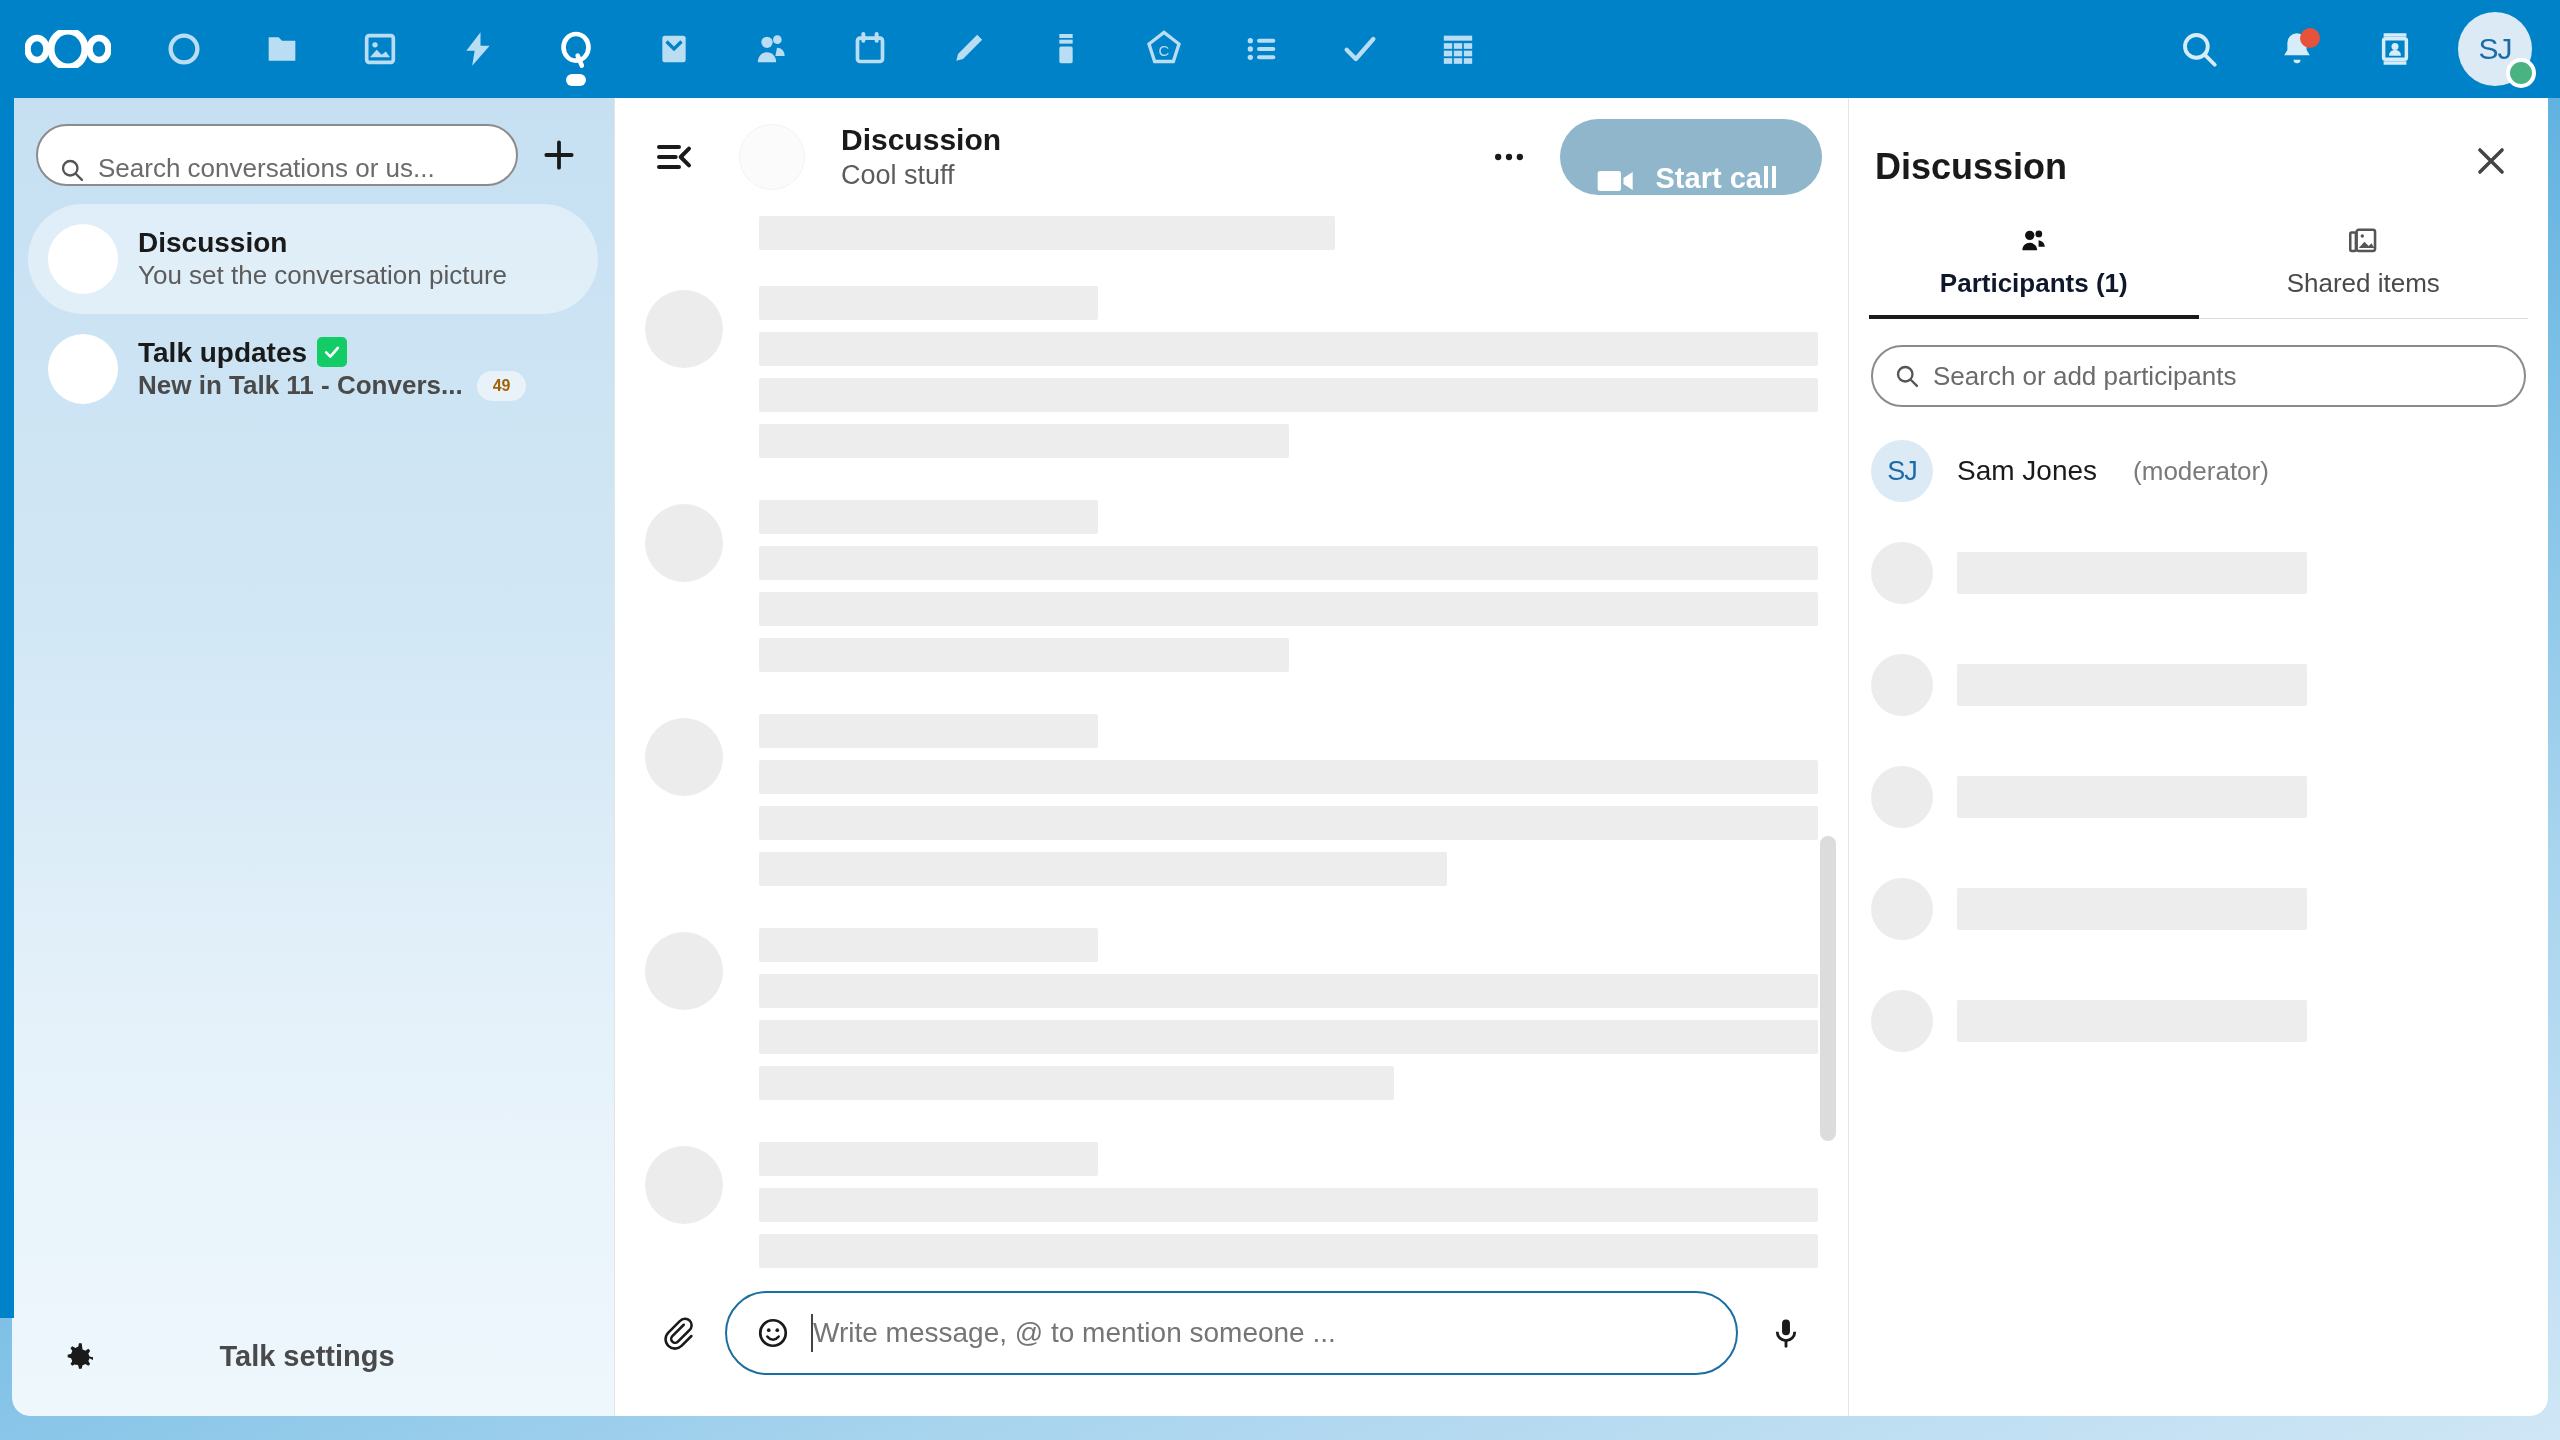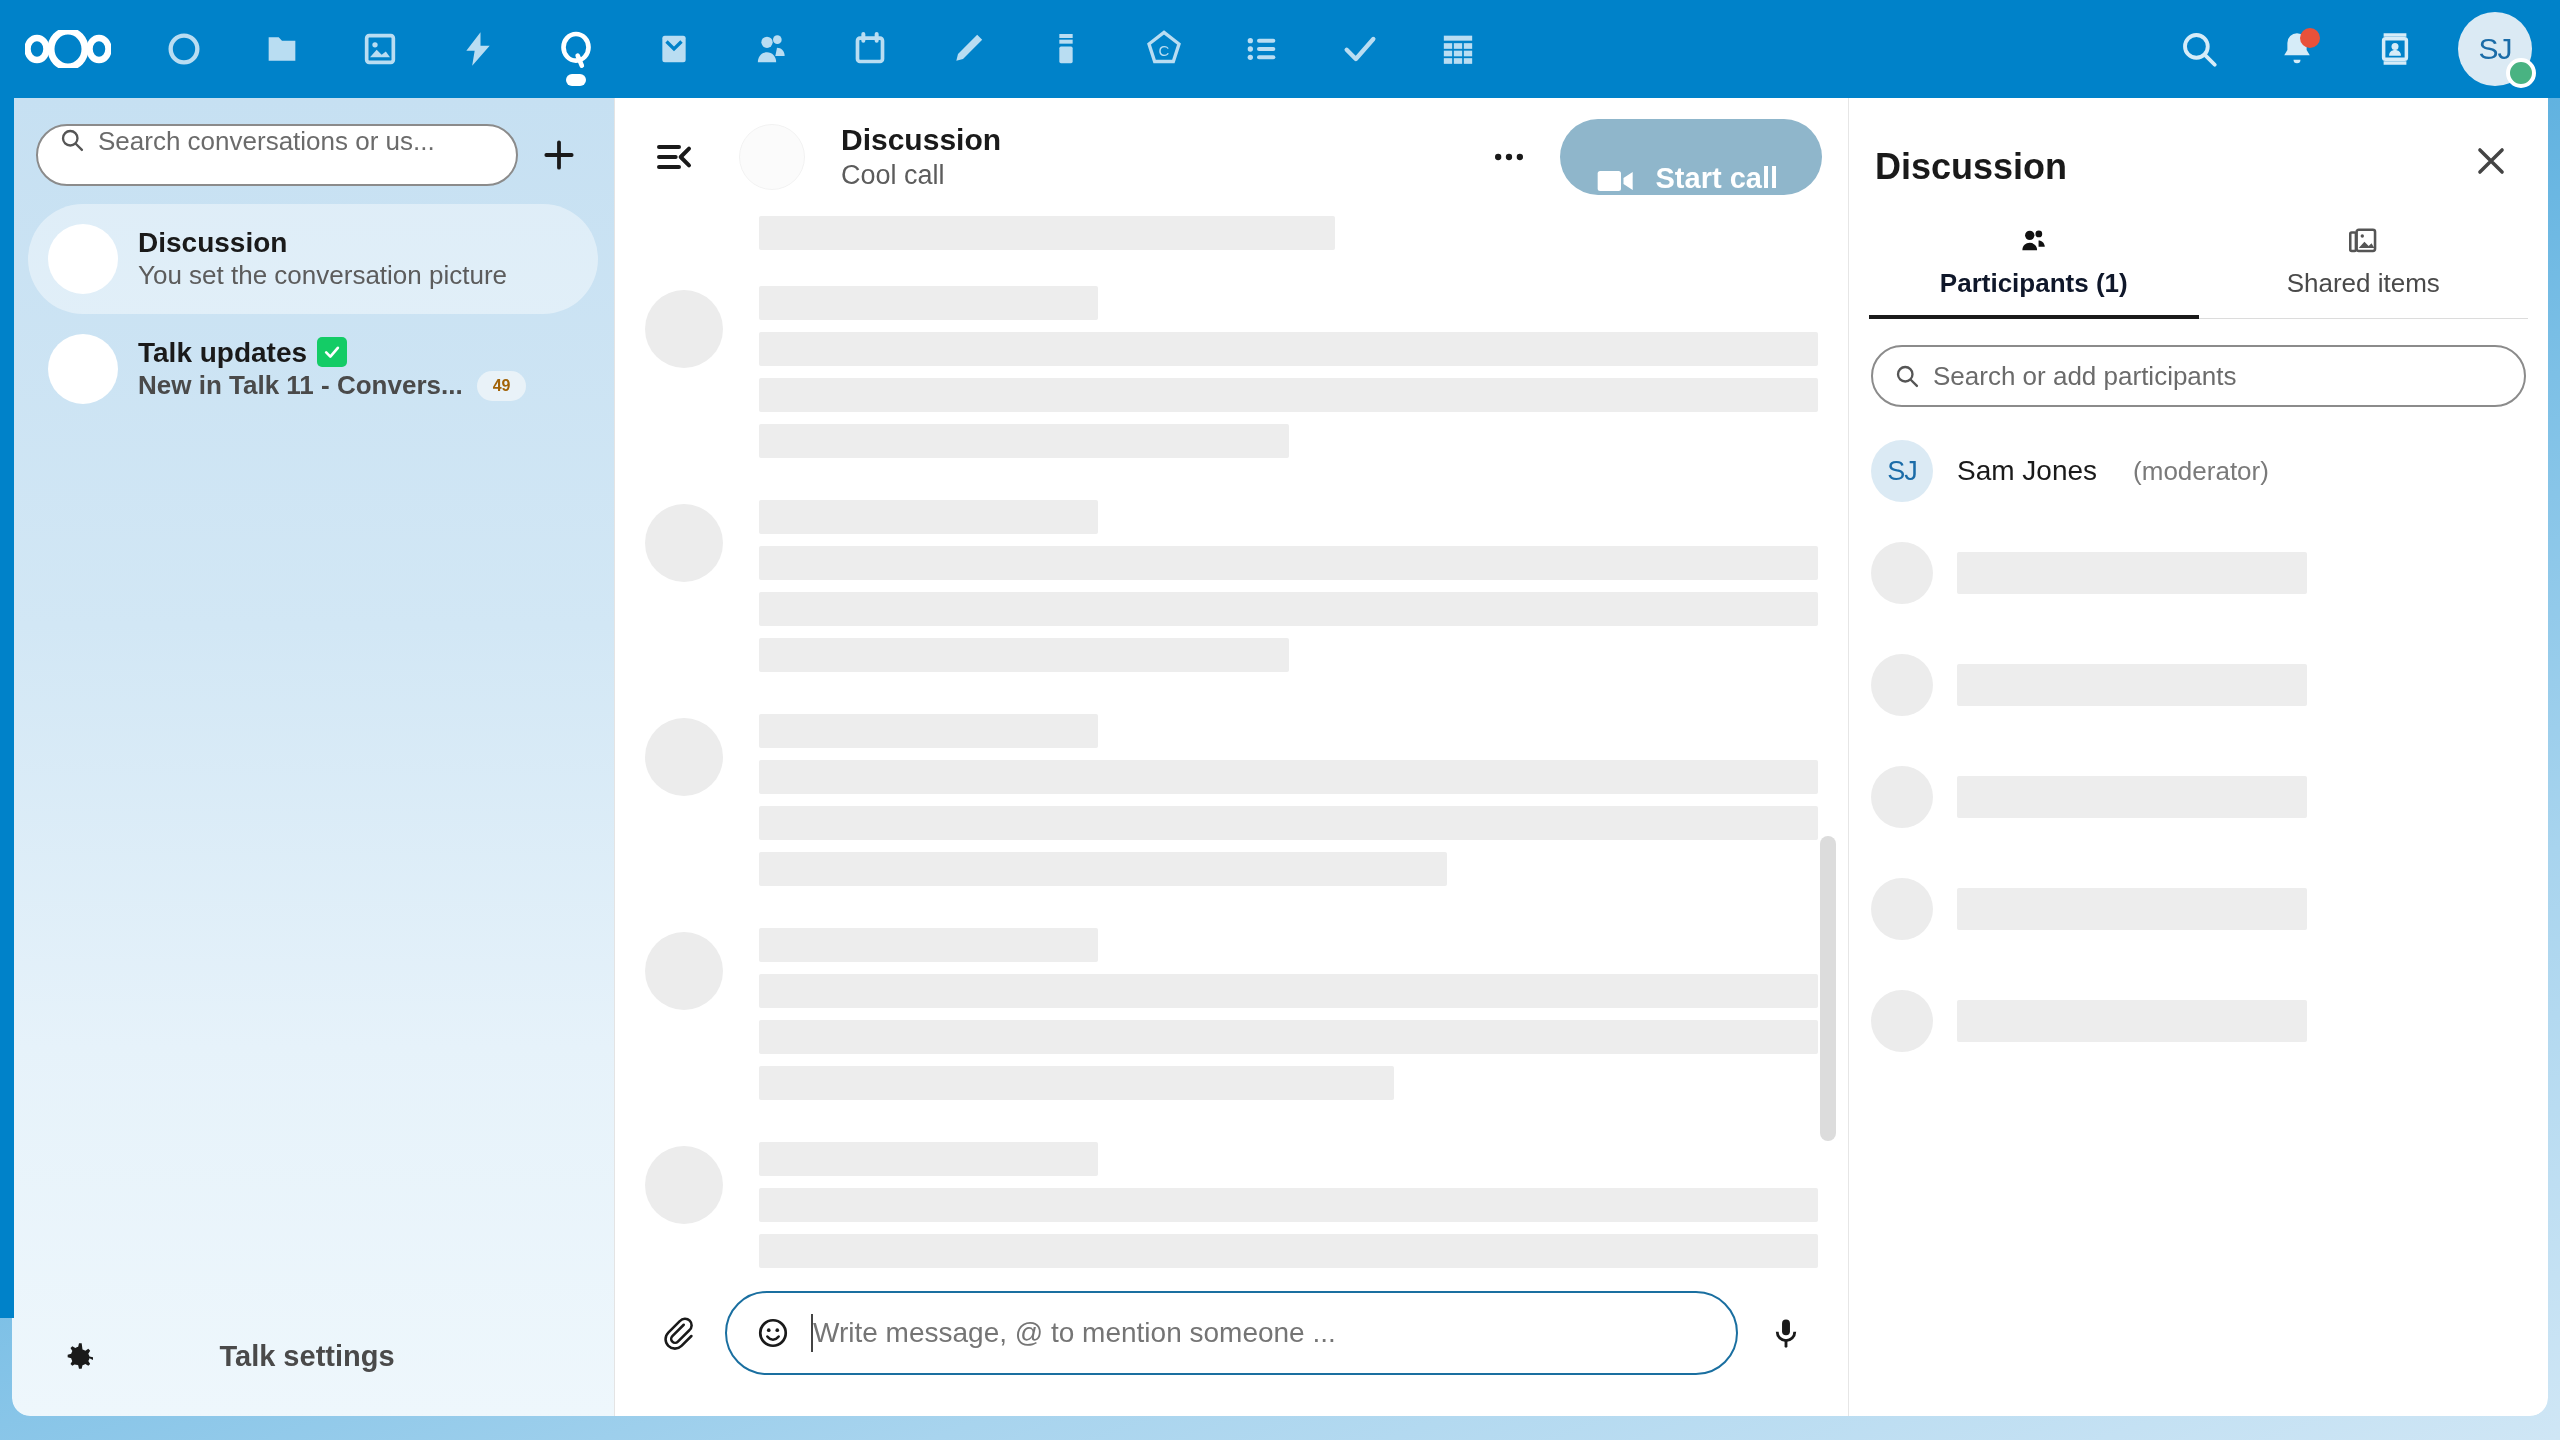--- a/index.html
+++ b/index.html
@@ -96,21 +96,21 @@
   }
   #sidebar-search-row {
     display: flex; align-items: center;
     padding: 26px 24px 14px 24px;
     gap: 10px;
   }
   #conv-search {
     flex: 1 1 auto; height: 62px;
     background: #fff; border: 2px solid #8b8b8b;
     border-radius: 31px;
-    display: flex; align-items: flex-start;
+    display: flex; align-items: flex-end;
     padding: 0 20px; gap: 12px;
     cursor: text;
   }
   #conv-search input {
     flex: 1; border: none; outline: none; background: transparent;
     font-family: "Liberation Sans", sans-serif;
     font-size: 26px; color: #3b3b3b;
   }
   #conv-search input::placeholder { color: #6b6b6b; }
   #add-conv-btn {
@@ -511,21 +511,21 @@
     <div id="chat-header">
       <button id="collapse-btn">
         <svg width="40" height="40" viewBox="0 0 24 24">
           <path d="M3 6h12M3 12h10M3 18h12" stroke="#1a1a1a" stroke-width="2.4" stroke-linecap="round"></path>
           <path d="M21 7l-5 5 5 5" fill="none" stroke="#1a1a1a" stroke-width="2.4" stroke-linecap="round" stroke-linejoin="round"></path>
         </svg>
       </button>
       <div id="header-avatar"></div>
       <div id="header-titles">
         <div id="header-title">Discussion</div>
-        <div id="header-desc">Cool call</div>
+        <div id="header-desc">Cool stuff</div>
       </div>
       <button id="more-btn">
         <svg width="40" height="40" viewBox="0 0 24 24">
           <circle cx="5.5" cy="12" r="1.9" fill="#1a1a1a"></circle>
             <circle cx="12" cy="12" r="1.9" fill="#1a1a1a"></circle>
             <circle cx="18.5" cy="12" r="1.9" fill="#1a1a1a"></circle>
         </svg>
       </button>
       <button id="start-call-btn">
         <svg width="40" height="28" viewBox="0 0 24 16">

